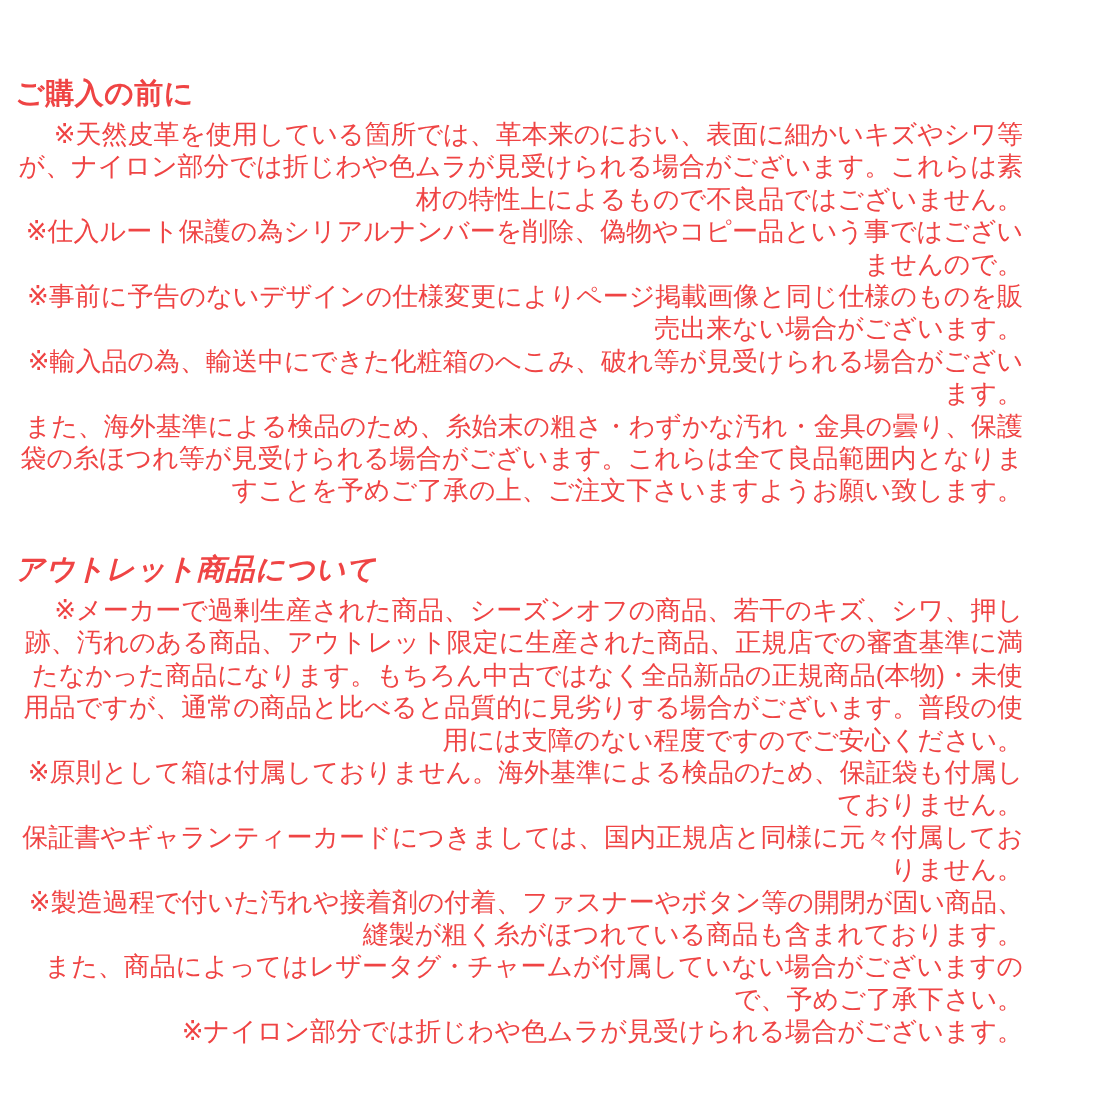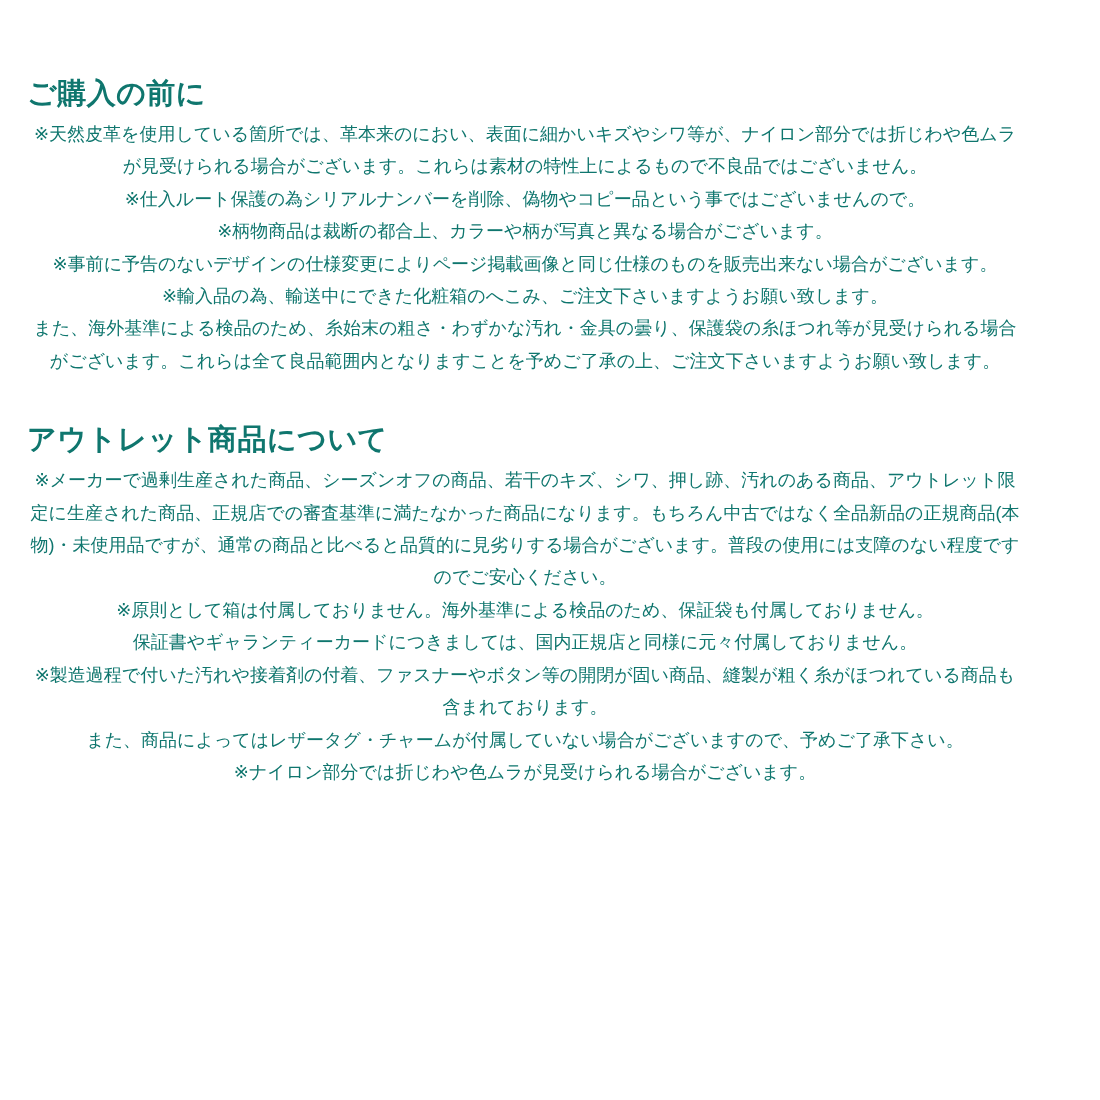--- a/index.html
+++ b/index.html
@@ -9,56 +9,56 @@
   }
   body {
     width: 1100px;
     height: 1100px;
     font-family: "Liberation Sans", "DejaVu Sans", sans-serif;
   }
   .page {
     box-sizing: border-box;
     width: 1056px;
     height: 1100px;
-    padding: 76px 33px 0 27px;
+    padding: 76px 33px 0 15px;
     background: #ffffff;
-    color: #0f766e;
+    color: #ef4444;
     overflow: hidden;
   }
   .section-title {
     font-size: 29px;
     line-height: 34px;
     font-weight: 700;
     margin: 0 0 8px 0;
     letter-spacing: 0.5px;
   }
   .section-outlet .section-title {
     margin-top: 45px;
+    font-style: italic;
   }
   .notice-paragraph {
-    font-size: 18px;
+    font-size: 26px;
     line-height: 32.4px;
     margin: 0;
-    text-align: center;
+    text-align: right;
     word-break: break-all;
     overflow-wrap: anywhere;
   }
 </style>
 </head>
 <body>
 
 <div class="page">
 
   <section class="section-purchase">
     <h1 class="section-title">ご購入の前に</h1>
     <p class="notice-paragraph">※天然皮革を使用している箇所では、革本来のにおい、表面に細かいキズやシワ等が、ナイロン部分では折じわや色ムラが見受けられる場合がございます。これらは素材の特性上によるもので不良品ではございません。</p>
     <p class="notice-paragraph">※仕入ルート保護の為シリアルナンバーを削除、偽物やコピー品という事ではございませんので。</p>
-    <p class="notice-paragraph">※柄物商品は裁断の都合上、カラーや柄が写真と異なる場合がございます。</p>
     <p class="notice-paragraph">※事前に予告のないデザインの仕様変更によりページ掲載画像と同じ仕様のものを販売出来ない場合がございます。</p>
-    <p class="notice-paragraph">※輸入品の為、輸送中にできた化粧箱のへこみ、ご注文下さいますようお願い致します。</p>
+    <p class="notice-paragraph">※輸入品の為、輸送中にできた化粧箱のへこみ、破れ等が見受けられる場合がございます。</p>
     <p class="notice-paragraph">また、海外基準による検品のため、糸始末の粗さ・わずかな汚れ・金具の曇り、保護袋の糸ほつれ等が見受けられる場合がございます。これらは全て良品範囲内となりますことを予めご了承の上、ご注文下さいますようお願い致します。</p>
   </section>
 
   <section class="section-outlet">
     <h1 class="section-title">アウトレット商品について</h1>
     <p class="notice-paragraph">※メーカーで過剰生産された商品、シーズンオフの商品、若干のキズ、シワ、押し跡、汚れのある商品、アウトレット限定に生産された商品、正規店での審査基準に満たなかった商品になります。もちろん中古ではなく全品新品の正規商品(本物)・未使用品ですが、通常の商品と比べると品質的に見劣りする場合がございます。普段の使用には支障のない程度ですのでご安心ください。</p>
     <p class="notice-paragraph">※原則として箱は付属しておりません。海外基準による検品のため、保証袋も付属しておりません。</p>
     <p class="notice-paragraph">保証書やギャランティーカードにつきましては、国内正規店と同様に元々付属しておりません。</p>
     <p class="notice-paragraph">※製造過程で付いた汚れや接着剤の付着、ファスナーやボタン等の開閉が固い商品、縫製が粗く糸がほつれている商品も含まれております。</p>
     <p class="notice-paragraph">また、商品によってはレザータグ・チャームが付属していない場合がございますので、予めご了承下さい。</p>

